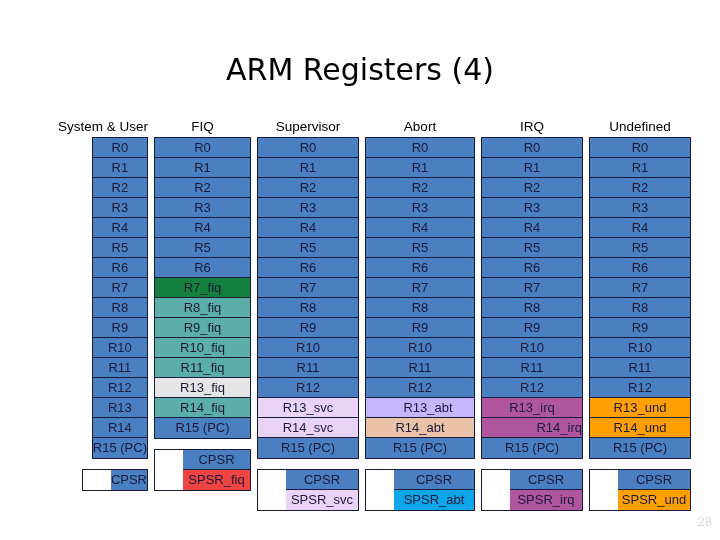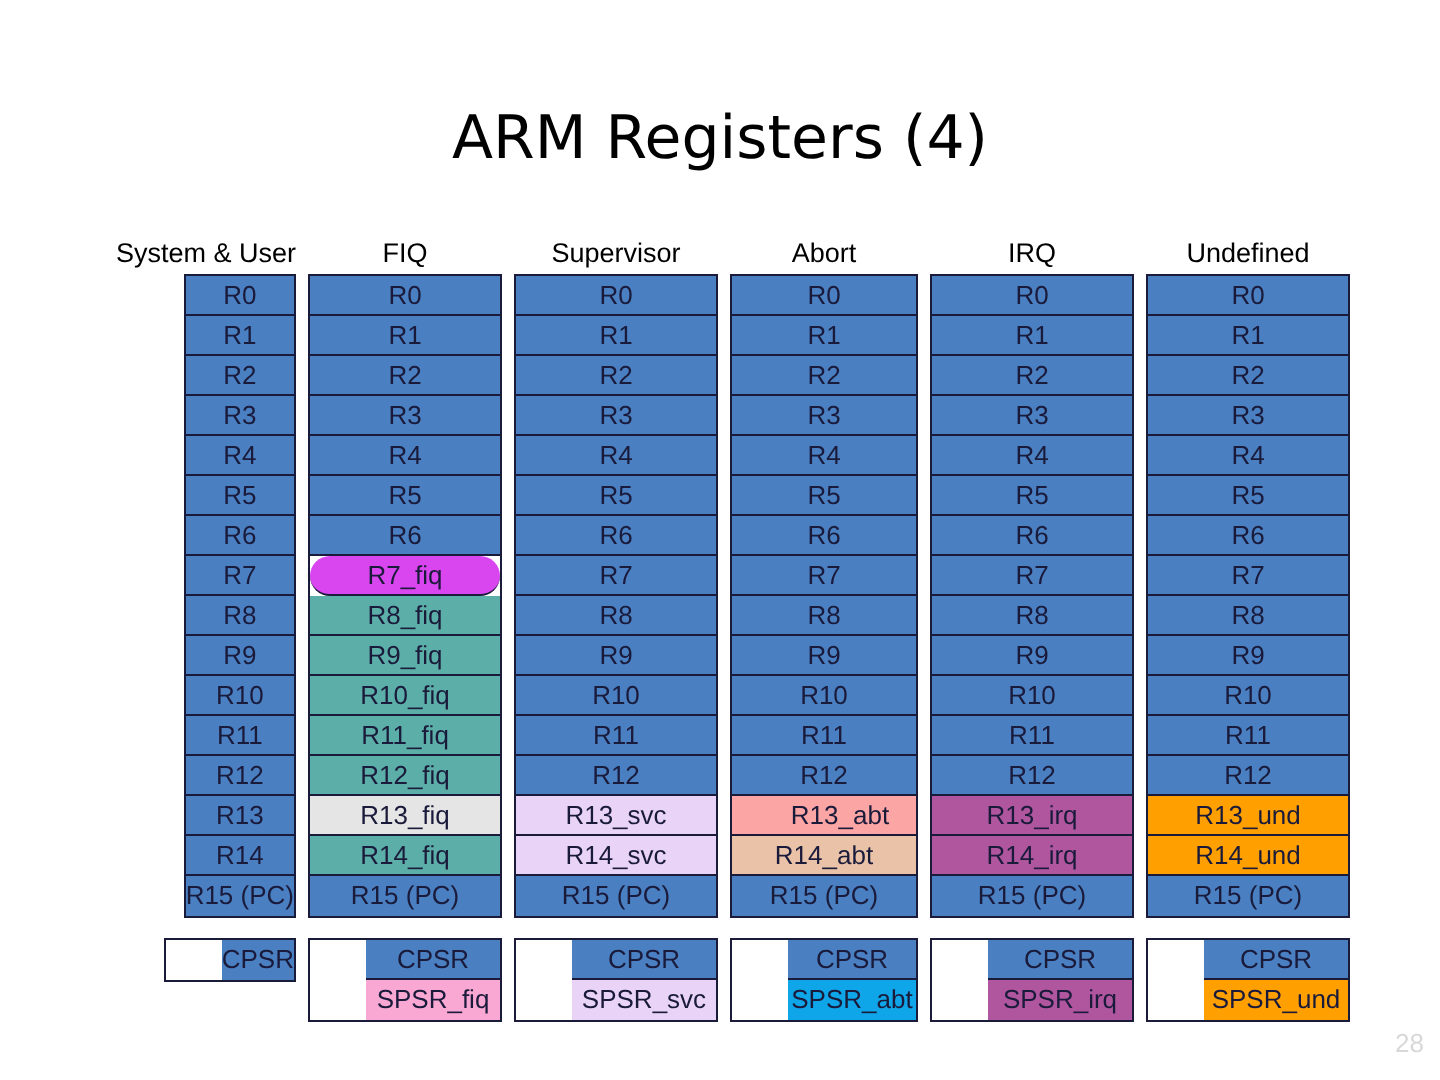--- a/index.html
+++ b/index.html
@@ -141,33 +141,32 @@
       <div class="column" style="width: 97px;">
         <div class="col-header">FIQ</div>
         <div class="reg-stack">
           <div class="cell" style="background: rgb(74, 127, 193);">R0</div>
           <div class="cell" style="background: rgb(74, 127, 193);">R1</div>
           <div class="cell" style="background: rgb(74, 127, 193);">R2</div>
           <div class="cell" style="background: rgb(74, 127, 193);">R3</div>
           <div class="cell" style="background: rgb(74, 127, 193);">R4</div>
           <div class="cell" style="background: rgb(74, 127, 193);">R5</div>
           <div class="cell" style="background: rgb(74, 127, 193);">R6</div>
-          <div class="cell" style="background: #d946ef; border-radius: 10px;">R7_fiq</div>
+          <div class="cell" style="background: #15803d;">R7_fiq</div>
           <div class="cell" style="background: rgb(92, 175, 168);">R8_fiq</div>
           <div class="cell" style="background: rgb(92, 175, 168);">R9_fiq</div>
           <div class="cell" style="background: rgb(92, 175, 168);">R10_fiq</div>
           <div class="cell" style="background: rgb(92, 175, 168);">R11_fiq</div>
-          <div class="cell" style="background: rgb(92, 175, 168);">R12_fiq</div>
           <div class="cell" style="background: #e5e5e5;">R13_fiq</div>
           <div class="cell" style="background: rgb(92, 175, 168);">R14_fiq</div>
           <div class="cell" style="background: rgb(74, 127, 193);">R15 (PC)</div>
         </div>
         <div class="psr-stack">
           <div class="psr-cell" style="background: rgb(74, 127, 193);">CPSR</div>
-          <div class="psr-cell" style="background: #f9a8d4;">SPSR_fiq</div>
+          <div class="psr-cell" style="background: #ef4444;">SPSR_fiq</div>
         </div>
       </div>
       <div class="column" style="width: 102px;">
         <div class="col-header">Supervisor</div>
         <div class="reg-stack">
           <div class="cell" style="background: rgb(74, 127, 193);">R0</div>
           <div class="cell" style="background: rgb(74, 127, 193);">R1</div>
           <div class="cell" style="background: rgb(74, 127, 193);">R2</div>
           <div class="cell" style="background: rgb(74, 127, 193);">R3</div>
           <div class="cell" style="background: rgb(74, 127, 193);">R4</div>
@@ -181,37 +180,37 @@
           <div class="cell" style="background: rgb(74, 127, 193);">R12</div>
           <div class="cell" style="background: rgb(233, 212, 247);">R13_svc</div>
           <div class="cell" style="background: rgb(233, 212, 247);">R14_svc</div>
           <div class="cell" style="background: rgb(74, 127, 193);">R15 (PC)</div>
         </div>
         <div class="psr-stack">
           <div class="psr-cell" style="background: rgb(74, 127, 193);">CPSR</div>
           <div class="psr-cell" style="background: rgb(233, 212, 247);">SPSR_svc</div>
         </div>
       </div>
-      <div class="column" style="width: 94px;">
+      <div class="column" style="width: 110px;">
         <div class="col-header">Abort</div>
         <div class="reg-stack">
           <div class="cell" style="background: rgb(74, 127, 193);">R0</div>
           <div class="cell" style="background: rgb(74, 127, 193);">R1</div>
           <div class="cell" style="background: rgb(74, 127, 193);">R2</div>
           <div class="cell" style="background: rgb(74, 127, 193);">R3</div>
           <div class="cell" style="background: rgb(74, 127, 193);">R4</div>
           <div class="cell" style="background: rgb(74, 127, 193);">R5</div>
           <div class="cell" style="background: rgb(74, 127, 193);">R6</div>
           <div class="cell" style="background: rgb(74, 127, 193);">R7</div>
           <div class="cell" style="background: rgb(74, 127, 193);">R8</div>
           <div class="cell" style="background: rgb(74, 127, 193);">R9</div>
           <div class="cell" style="background: rgb(74, 127, 193);">R10</div>
           <div class="cell" style="background: rgb(74, 127, 193);">R11</div>
           <div class="cell" style="background: rgb(74, 127, 193);">R12</div>
-          <div class="cell" style="background: #fca5a5; padding-left: 16px;">R13_abt</div>
+          <div class="cell" style="background: #c4b5fd; padding-left: 16px;">R13_abt</div>
           <div class="cell" style="background: rgb(233, 194, 168);">R14_abt</div>
           <div class="cell" style="background: rgb(74, 127, 193);">R15 (PC)</div>
         </div>
         <div class="psr-stack">
           <div class="psr-cell" style="background: rgb(74, 127, 193);">CPSR</div>
           <div class="psr-cell" style="background: #0ea5e9;">SPSR_abt</div>
         </div>
       </div>
       <div class="column" style="width: 102px;">
         <div class="col-header">IRQ</div>
@@ -223,21 +222,21 @@
           <div class="cell" style="background: rgb(74, 127, 193);">R4</div>
           <div class="cell" style="background: rgb(74, 127, 193);">R5</div>
           <div class="cell" style="background: rgb(74, 127, 193);">R6</div>
           <div class="cell" style="background: rgb(74, 127, 193);">R7</div>
           <div class="cell" style="background: rgb(74, 127, 193);">R8</div>
           <div class="cell" style="background: rgb(74, 127, 193);">R9</div>
           <div class="cell" style="background: rgb(74, 127, 193);">R10</div>
           <div class="cell" style="background: rgb(74, 127, 193);">R11</div>
           <div class="cell" style="background: rgb(74, 127, 193);">R12</div>
           <div class="cell" style="background: rgb(176, 86, 159);">R13_irq</div>
-          <div class="cell" style="background: rgb(176, 86, 159);">R14_irq</div>
+          <div class="cell" style="background: rgb(176, 86, 159); text-align: right;">R14_irq</div>
           <div class="cell" style="background: rgb(74, 127, 193);">R15 (PC)</div>
         </div>
         <div class="psr-stack">
           <div class="psr-cell" style="background: rgb(74, 127, 193);">CPSR</div>
           <div class="psr-cell" style="background: rgb(176, 86, 159);">SPSR_irq</div>
         </div>
       </div>
       <div class="column" style="width: 102px;">
         <div class="col-header">Undefined</div>
         <div class="reg-stack">

